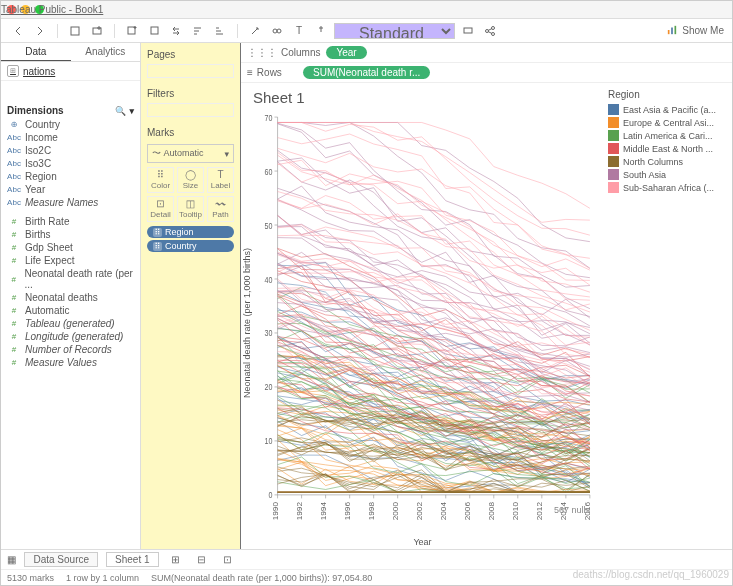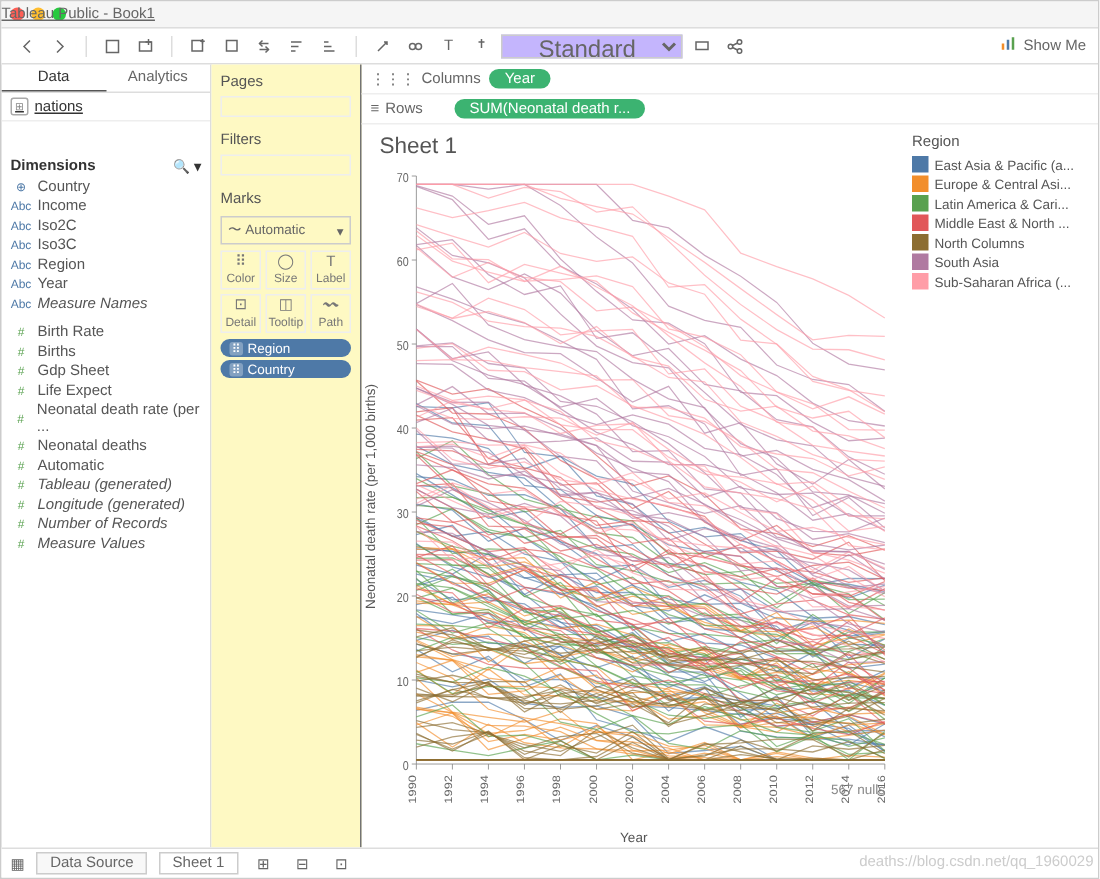--- a/index.html
+++ b/index.html
@@ -585,14 +585,19 @@
   </div>
 
   <div class="bottombar">
     <span>▦</span>
     <span class="btab">Data Source</span>
     <span class="btab active">Sheet 1</span>
     <span class="tbtn">⊞</span>
     <span class="tbtn">⊟</span>
     <span class="tbtn">⊡</span>
   </div>
+  <div class="status">
+    <span>5130 marks</span>
+    <span>1 row by 1 column</span>
+    <span>SUM(Neonatal death rate (per 1,000 births)): 97,054.80</span>
+  </div>
 </div>
 <div class="watermark">deaths://blog.csdn.net/qq_1960029</div>
 
 </body></html>

